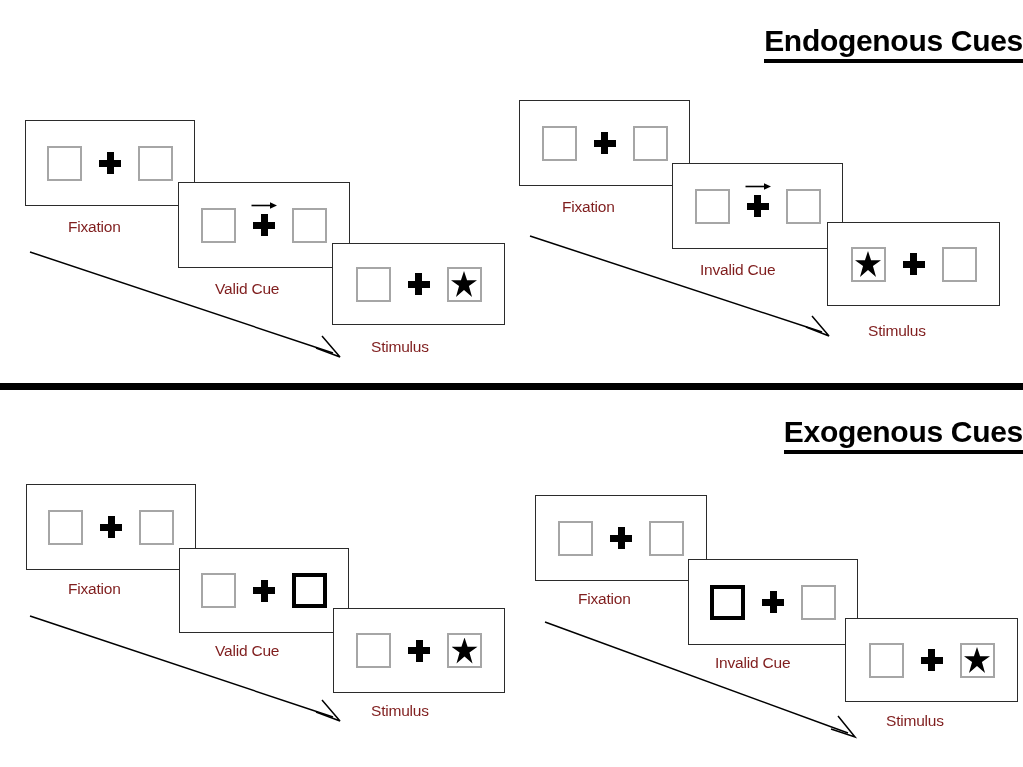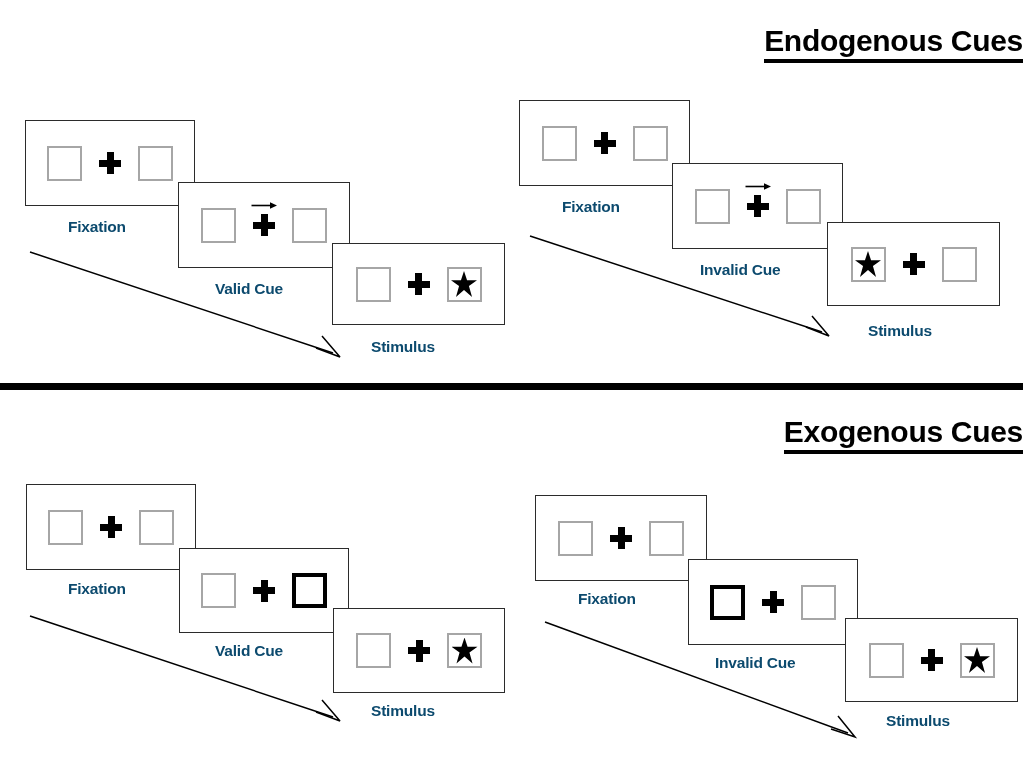--- a/index.html
+++ b/index.html
@@ -126,23 +126,23 @@
     left: 50%;
     transform: translateX(-50%);
     width: 26px;
     height: 9px;
   }
   .cue-arrow svg { display: block; }
 
   
   .caption {
     position: absolute;
-    font-weight: bold;
+    font-weight: normal;
     font-size: 15.5px;
-    color: #0c4a6e;
+    color: #7f1d1d;
     white-space: nowrap;
     letter-spacing: -0.2px;
   }
 
   
   .time-arrow {
     position: absolute;
     pointer-events: none;
   }
   .time-arrow svg { display: block; overflow: visible; }

